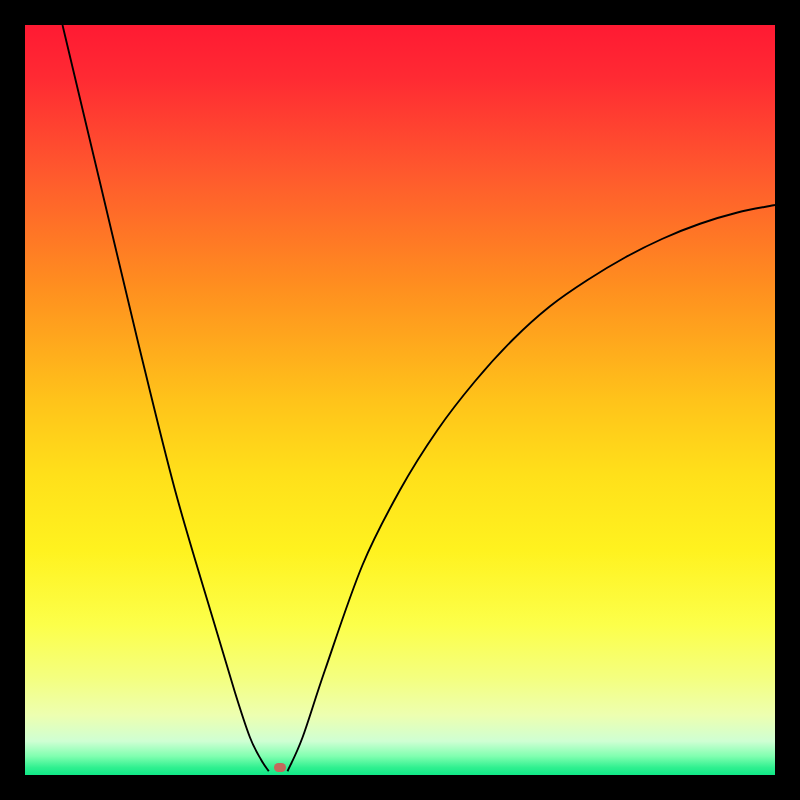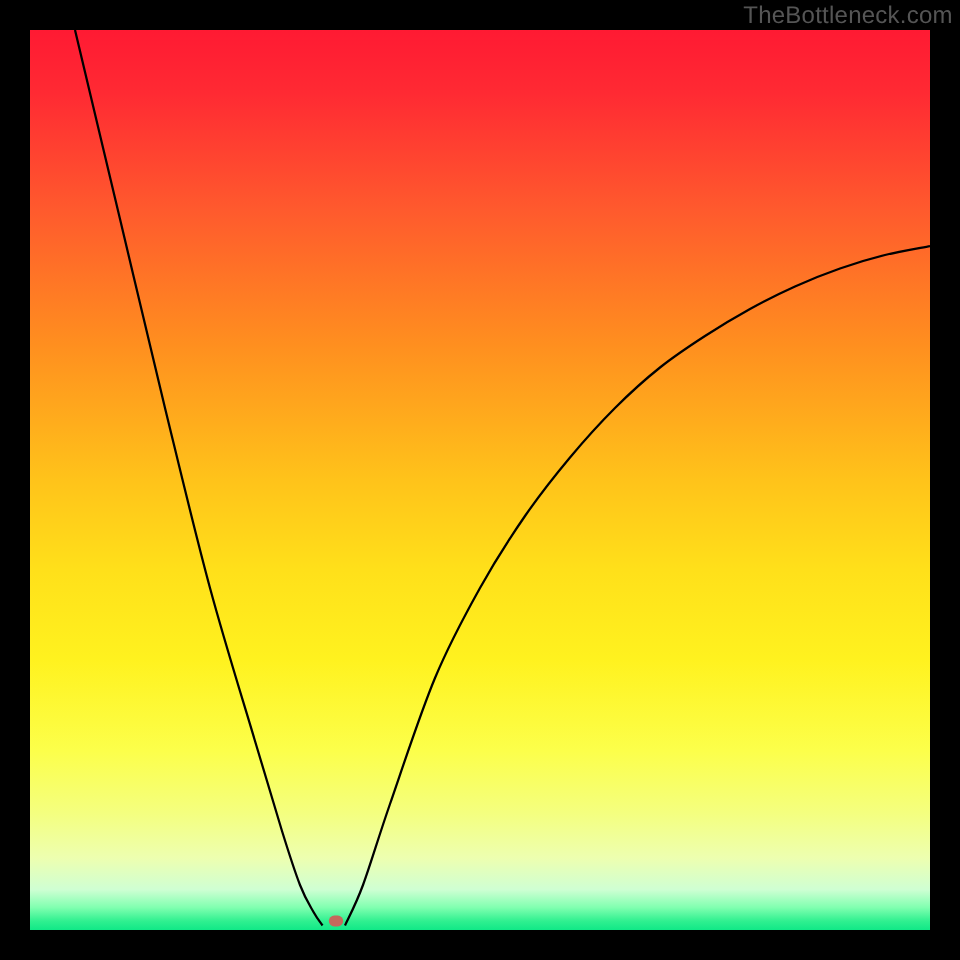--- a/index.html
+++ b/index.html
@@ -35,21 +35,20 @@
     right: 6px;
     color: #555;
     font-size: 20px;
     letter-spacing: 0.2px;
   }
 </style>
 </head>
 <body>
 
 <div class="outer">
-  <div class="watermark">TheBottleneck.com</div>
   <div class="plot">
     <svg viewBox="0 0 100 100" preserveAspectRatio="none">
       <defs>
         <linearGradient id="bg" x1="0" y1="0" x2="0" y2="1">
             <stop offset="0%" stop-color="#ff1a33"></stop>
             <stop offset="7.000000000000001%" stop-color="#ff2a33"></stop>
             <stop offset="20%" stop-color="#ff5a2d"></stop>
             <stop offset="35%" stop-color="#ff8f1f"></stop>
             <stop offset="50%" stop-color="#ffc31a"></stop>
             <stop offset="60%" stop-color="#ffe01a"></stop>

